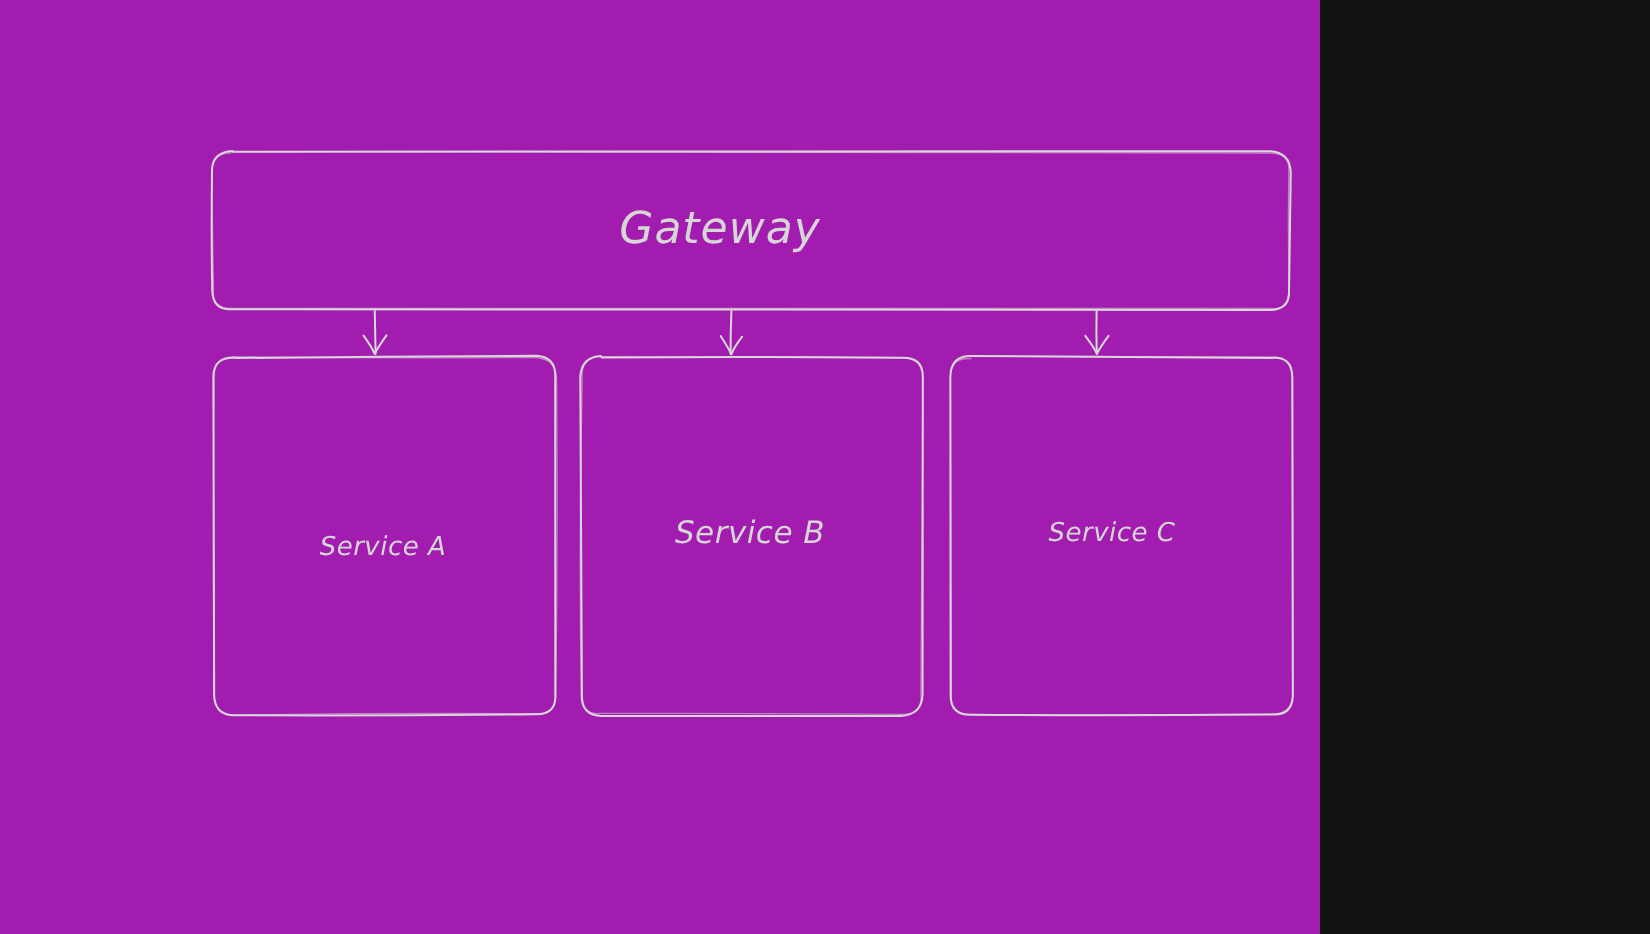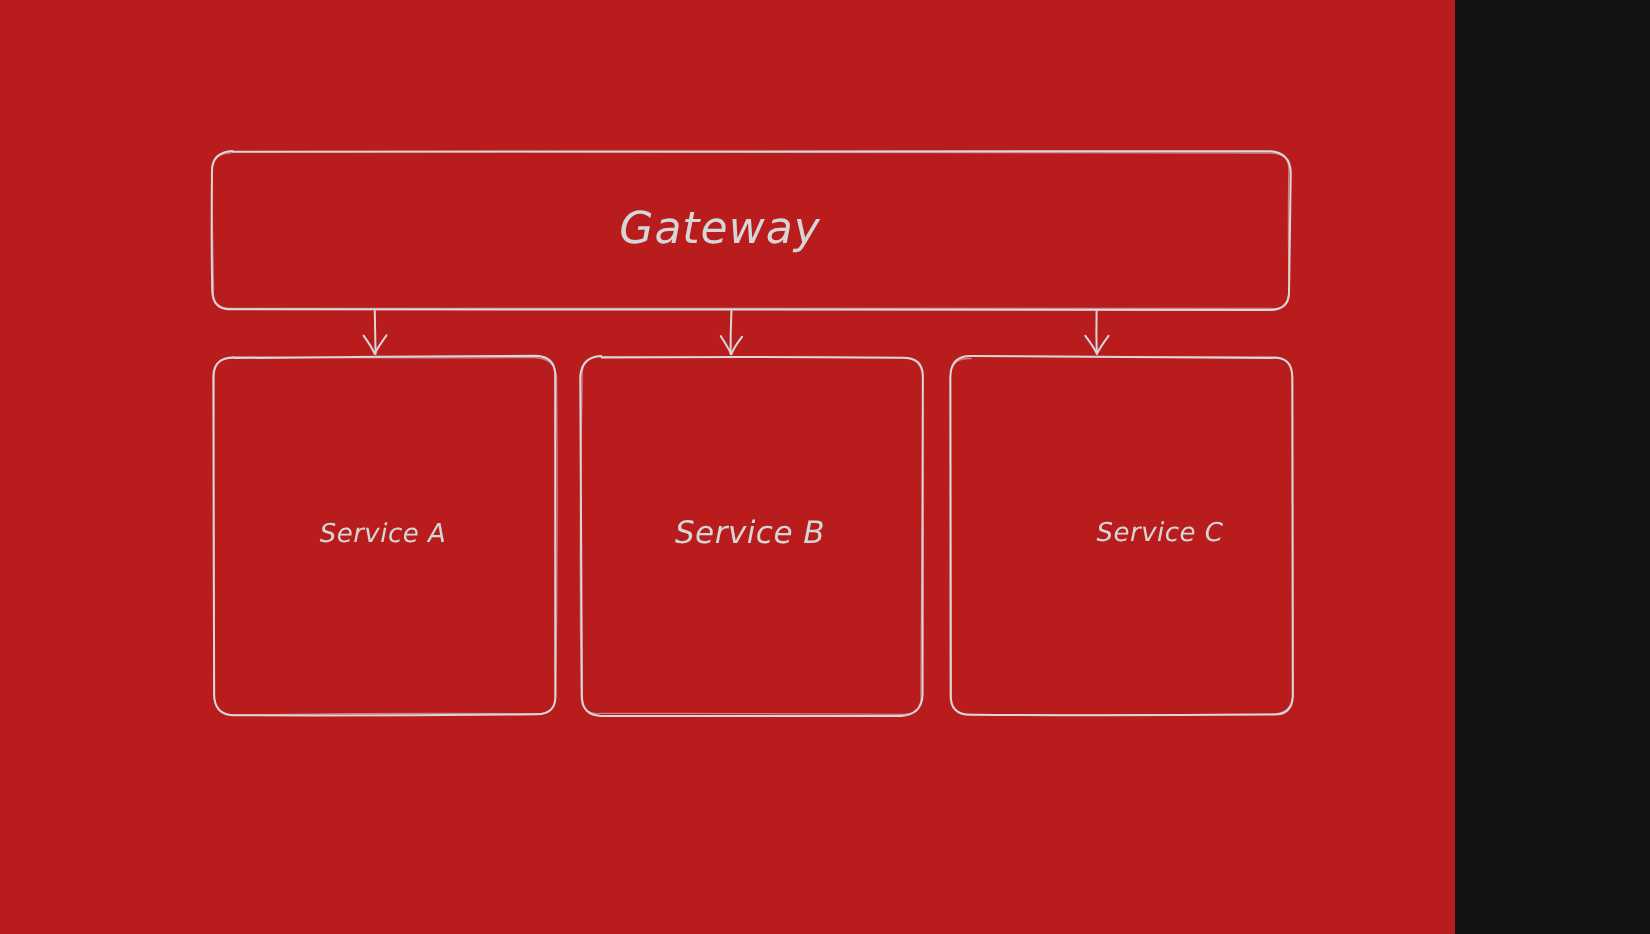--- a/index.html
+++ b/index.html
@@ -8,23 +8,23 @@
     background: #121212;
   }
   body {
     width: 1650px;
     height: 934px;
     overflow: hidden;
     font-family: "DejaVu Sans", sans-serif;
   }
   #canvas {
     position: relative;
-    width: 1455px;
+    width: 1320px;
     height: 934px;
-    background: #b91c1c;
+    background: #a21caf;
   }
   #sketch {
     position: absolute;
     inset: 0;
     width: 1650px;
     height: 934px;
     display: block;
   }
   .node-label {
     position: absolute;
@@ -80,19 +80,19 @@
         </g>
         <g>
           <path d="M 1096.6141178807243 311 Q 1096.0811571669765 332.5 1096.7632984843106 354" fill="none" stroke-width="2" opacity="1"></path>
           <path d="M 1085.3238380204887 335.85876257643105 Q 1094.25 347.7 1096.9720266417135 353.88186606206 Q 1099.75 347.7 1108.548829426989 335.8796675540507" fill="none" stroke-width="2" opacity="1"></path>
         </g>
       </g>
   </svg>
 
   <div class="node-label gateway-label" style="left: 720px; top: 228px; font-size: 44px; color: rgb(214, 214, 214);">Gateway</div>
 
-  <div class="node-label service-label" style="left: 383px; top: 534px; font-size: 26px; color: rgb(214, 214, 214);">Service A</div>
+  <div class="node-label service-label" style="left: 383px; top: 547px; font-size: 26px; color: rgb(214, 214, 214);">Service A</div>
 
   <div class="node-label service-label" style="left: 750px; top: 533px; font-size: 31px; color: rgb(214, 214, 214);">Service B</div>
 
-  <div class="node-label service-label" style="left: 1112px; top: 533px; font-size: 26px; color: rgb(214, 214, 214); margin-left: 48px;">Service C</div>
+  <div class="node-label service-label" style="left: 1112px; top: 533px; font-size: 26px; color: rgb(214, 214, 214);">Service C</div>
 
 </div>
 
 </body></html>

